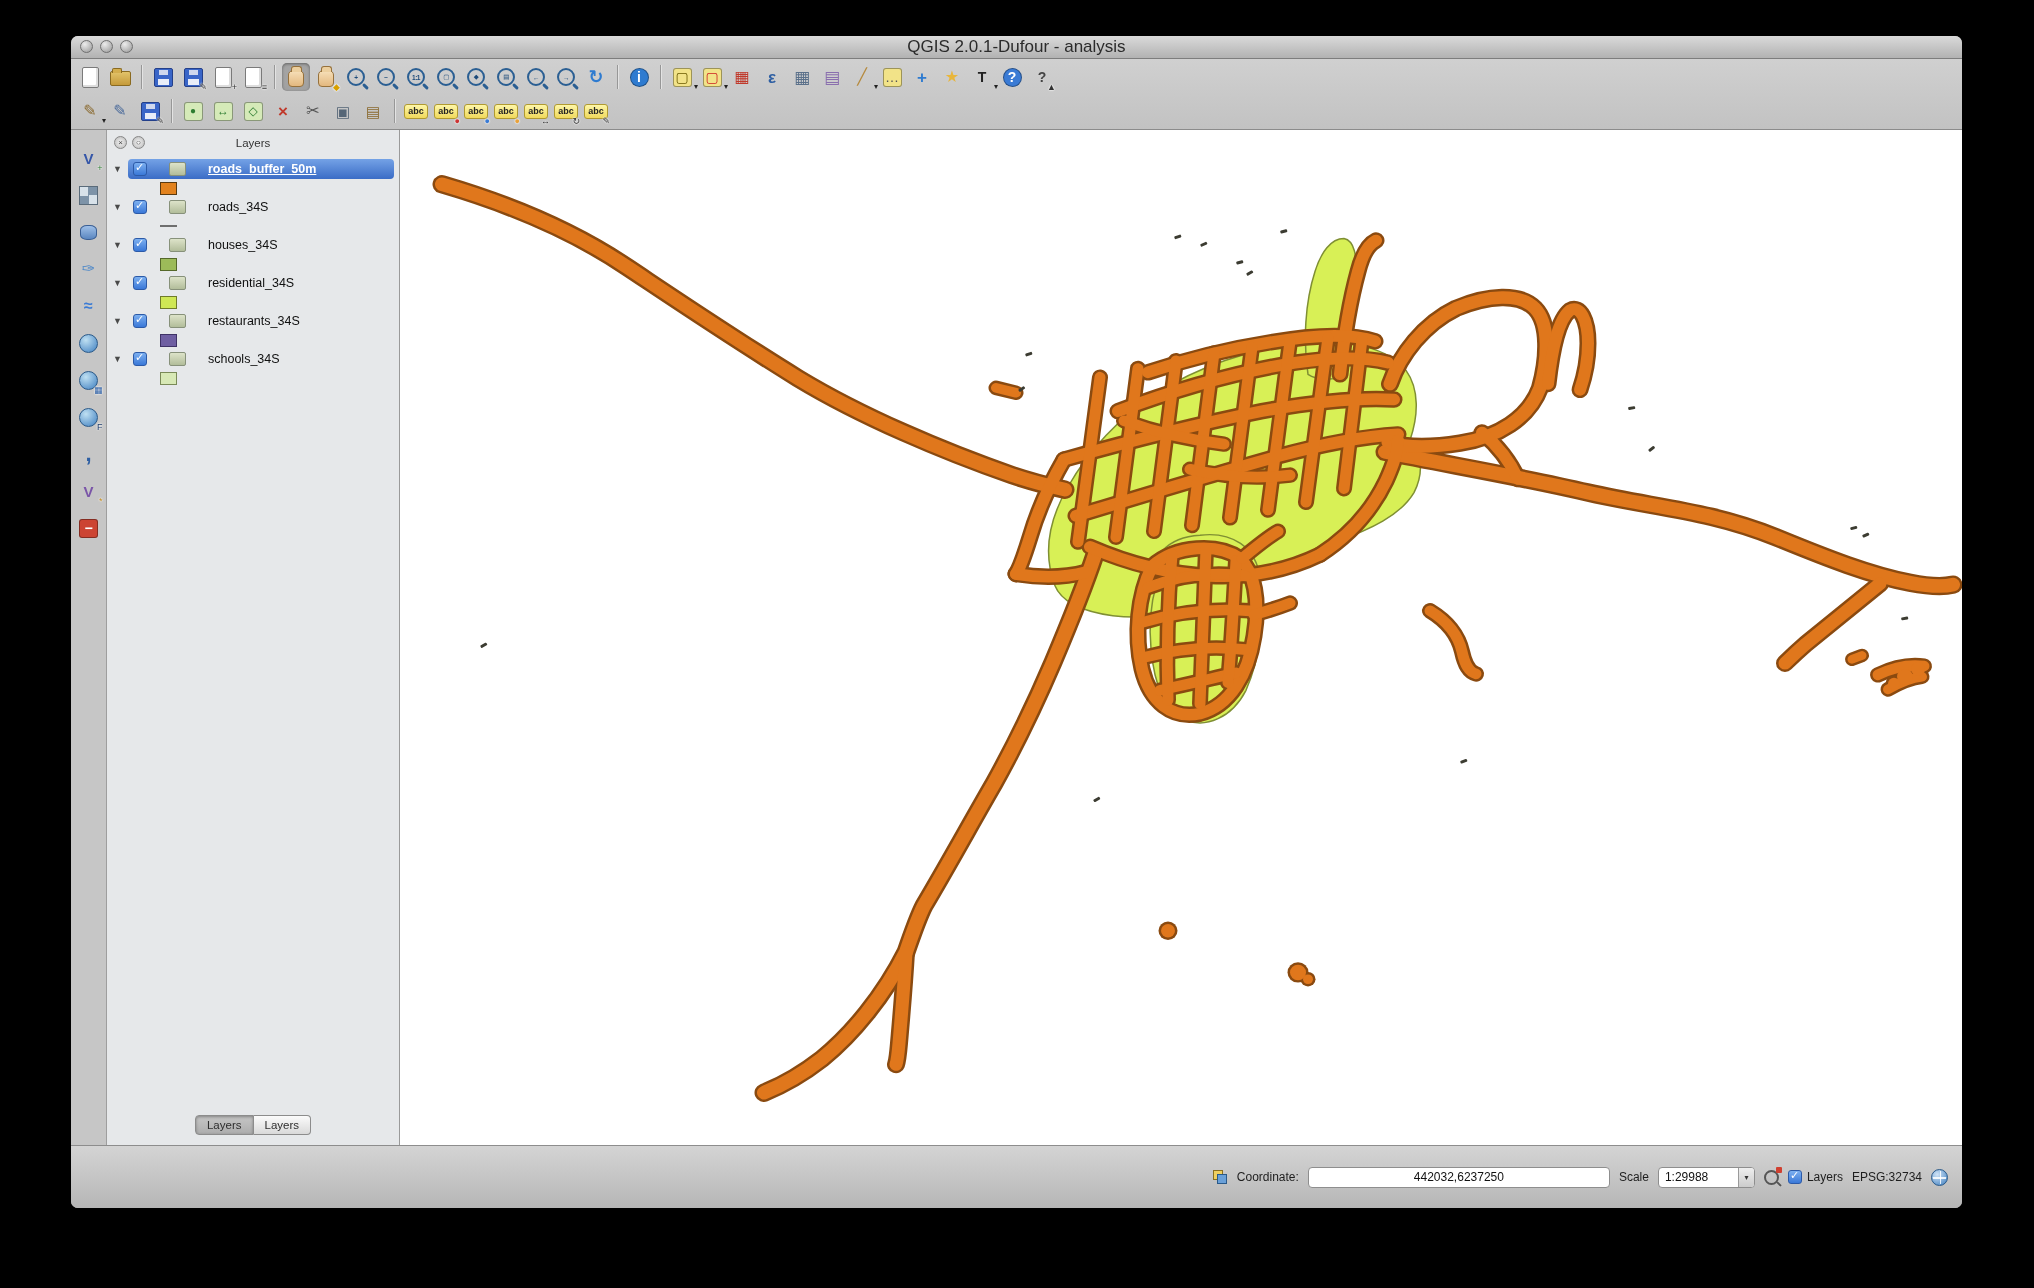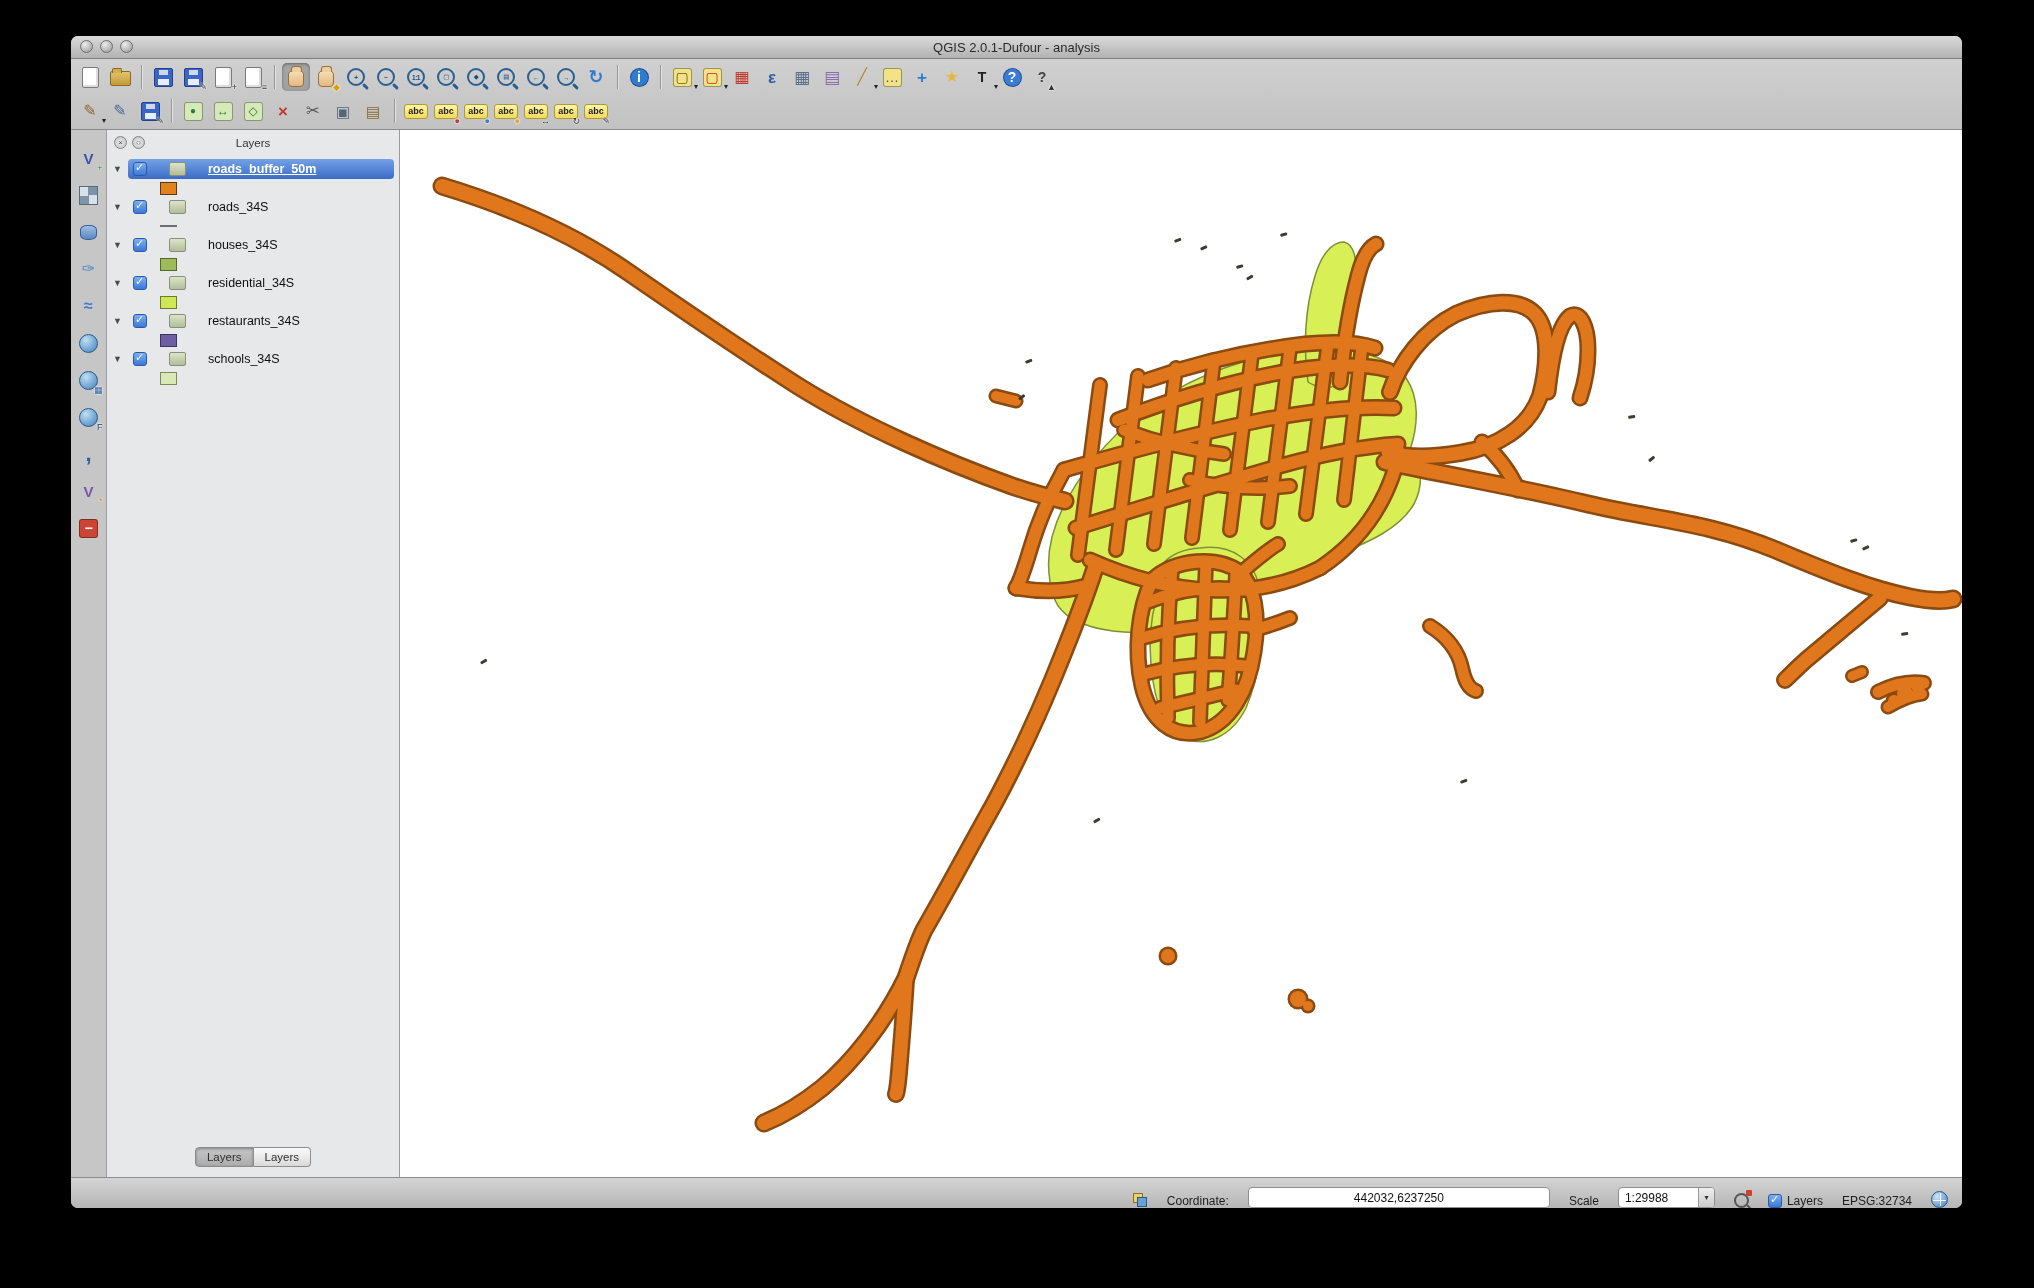--- a/index.html
+++ b/index.html
@@ -10,21 +10,21 @@
   .window{position:absolute;left:71px;top:36px;width:1891px;height:1172px;
     background:#c9c9c9;border-radius:7px;overflow:hidden;
     box-shadow:0 14px 60px rgba(0,0,0,.75);display:flex;flex-direction:column;}
 
   
   .titlebar{height:22px;flex:0 0 auto;background:linear-gradient(#dadada,#b2b2b2);
     border-bottom:1px solid #7d7d7d;position:relative;display:flex;align-items:center;justify-content:center;}
   .traffic{position:absolute;left:9px;top:4px;display:flex;gap:7px;}
   .tl{width:13px;height:13px;border-radius:50%;box-sizing:border-box;
       background:radial-gradient(circle at 35% 30%,#ececec,#969696);border:1px solid #6f6f6f;}
-  .title-text{font-size:13px;color:#2b2b2b;}
+  .title-text{font-size:17px;color:#2b2b2b;}
 
   
   .toolbars{flex:0 0 auto;background:linear-gradient(#d0d0d0,#c2c2c2);
     border-bottom:1px solid #8b8b8b;padding:1px 5px;}
   .trow{display:flex;align-items:center;height:34px;gap:2px;}
   .ticon{width:28px;height:28px;border-radius:5px;display:flex;align-items:center;justify-content:center;
     position:relative;flex:0 0 auto;}
   .ticon.active{background:rgba(40,40,40,.25);box-shadow:inset 0 1px 3px rgba(0,0,0,.4);}
   .sep{width:1px;height:24px;background:#979797;box-shadow:1px 0 0 #e3e3e3;margin:0 5px;flex:0 0 auto;}
   .g{font-size:14px;line-height:1;}
@@ -93,21 +93,21 @@
     background:linear-gradient(#fbfbfb,#d9d9d9);}
   .ptab:first-child{border-radius:4px 0 0 4px;}
   .ptab:last-child{border-radius:0 4px 4px 0;border-left:none;}
   .ptab.active{background:linear-gradient(#c6c6c6,#adadad);box-shadow:inset 0 1px 3px rgba(0,0,0,.35);}
 
   .map-area{flex:1;background:#ffffff;position:relative;min-width:0;}
   .map-area svg{position:absolute;inset:0;width:100%;height:100%;display:block;}
 
   
   .statusbar{flex:0 0 auto;height:30px;background:linear-gradient(#d4d4d4,#b6b6b6);
-    border-top:1px solid #8d8d8d;display:flex;align-items:flex-end;gap:19px;padding:0 14px;
+    border-top:1px solid #8d8d8d;display:flex;align-items:center;gap:9px;padding:16px 14px;
     font-size:12px;color:#1e1e1e;}
   .sb-spacer{flex:1;}
   .mp-ico{width:16px;height:16px;position:relative;flex:0 0 auto;}
   .mp-ico::before{content:"";position:absolute;left:1px;top:1px;width:8px;height:8px;
     background:#f0d060;border:1px solid #8a7020;}
   .mp-ico::after{content:"";position:absolute;right:1px;bottom:1px;width:8px;height:8px;
     background:#6aa0d8;border:1px solid #2a5a8a;}
   .sb-field{width:300px;height:19px;background:#fff;border:1px solid #8e8e8e;border-radius:4px;
     display:flex;align-items:center;justify-content:center;font-size:12px;color:#111;}
   .sb-combo{width:95px;height:19px;background:#fff;border:1px solid #8e8e8e;border-radius:4px;

